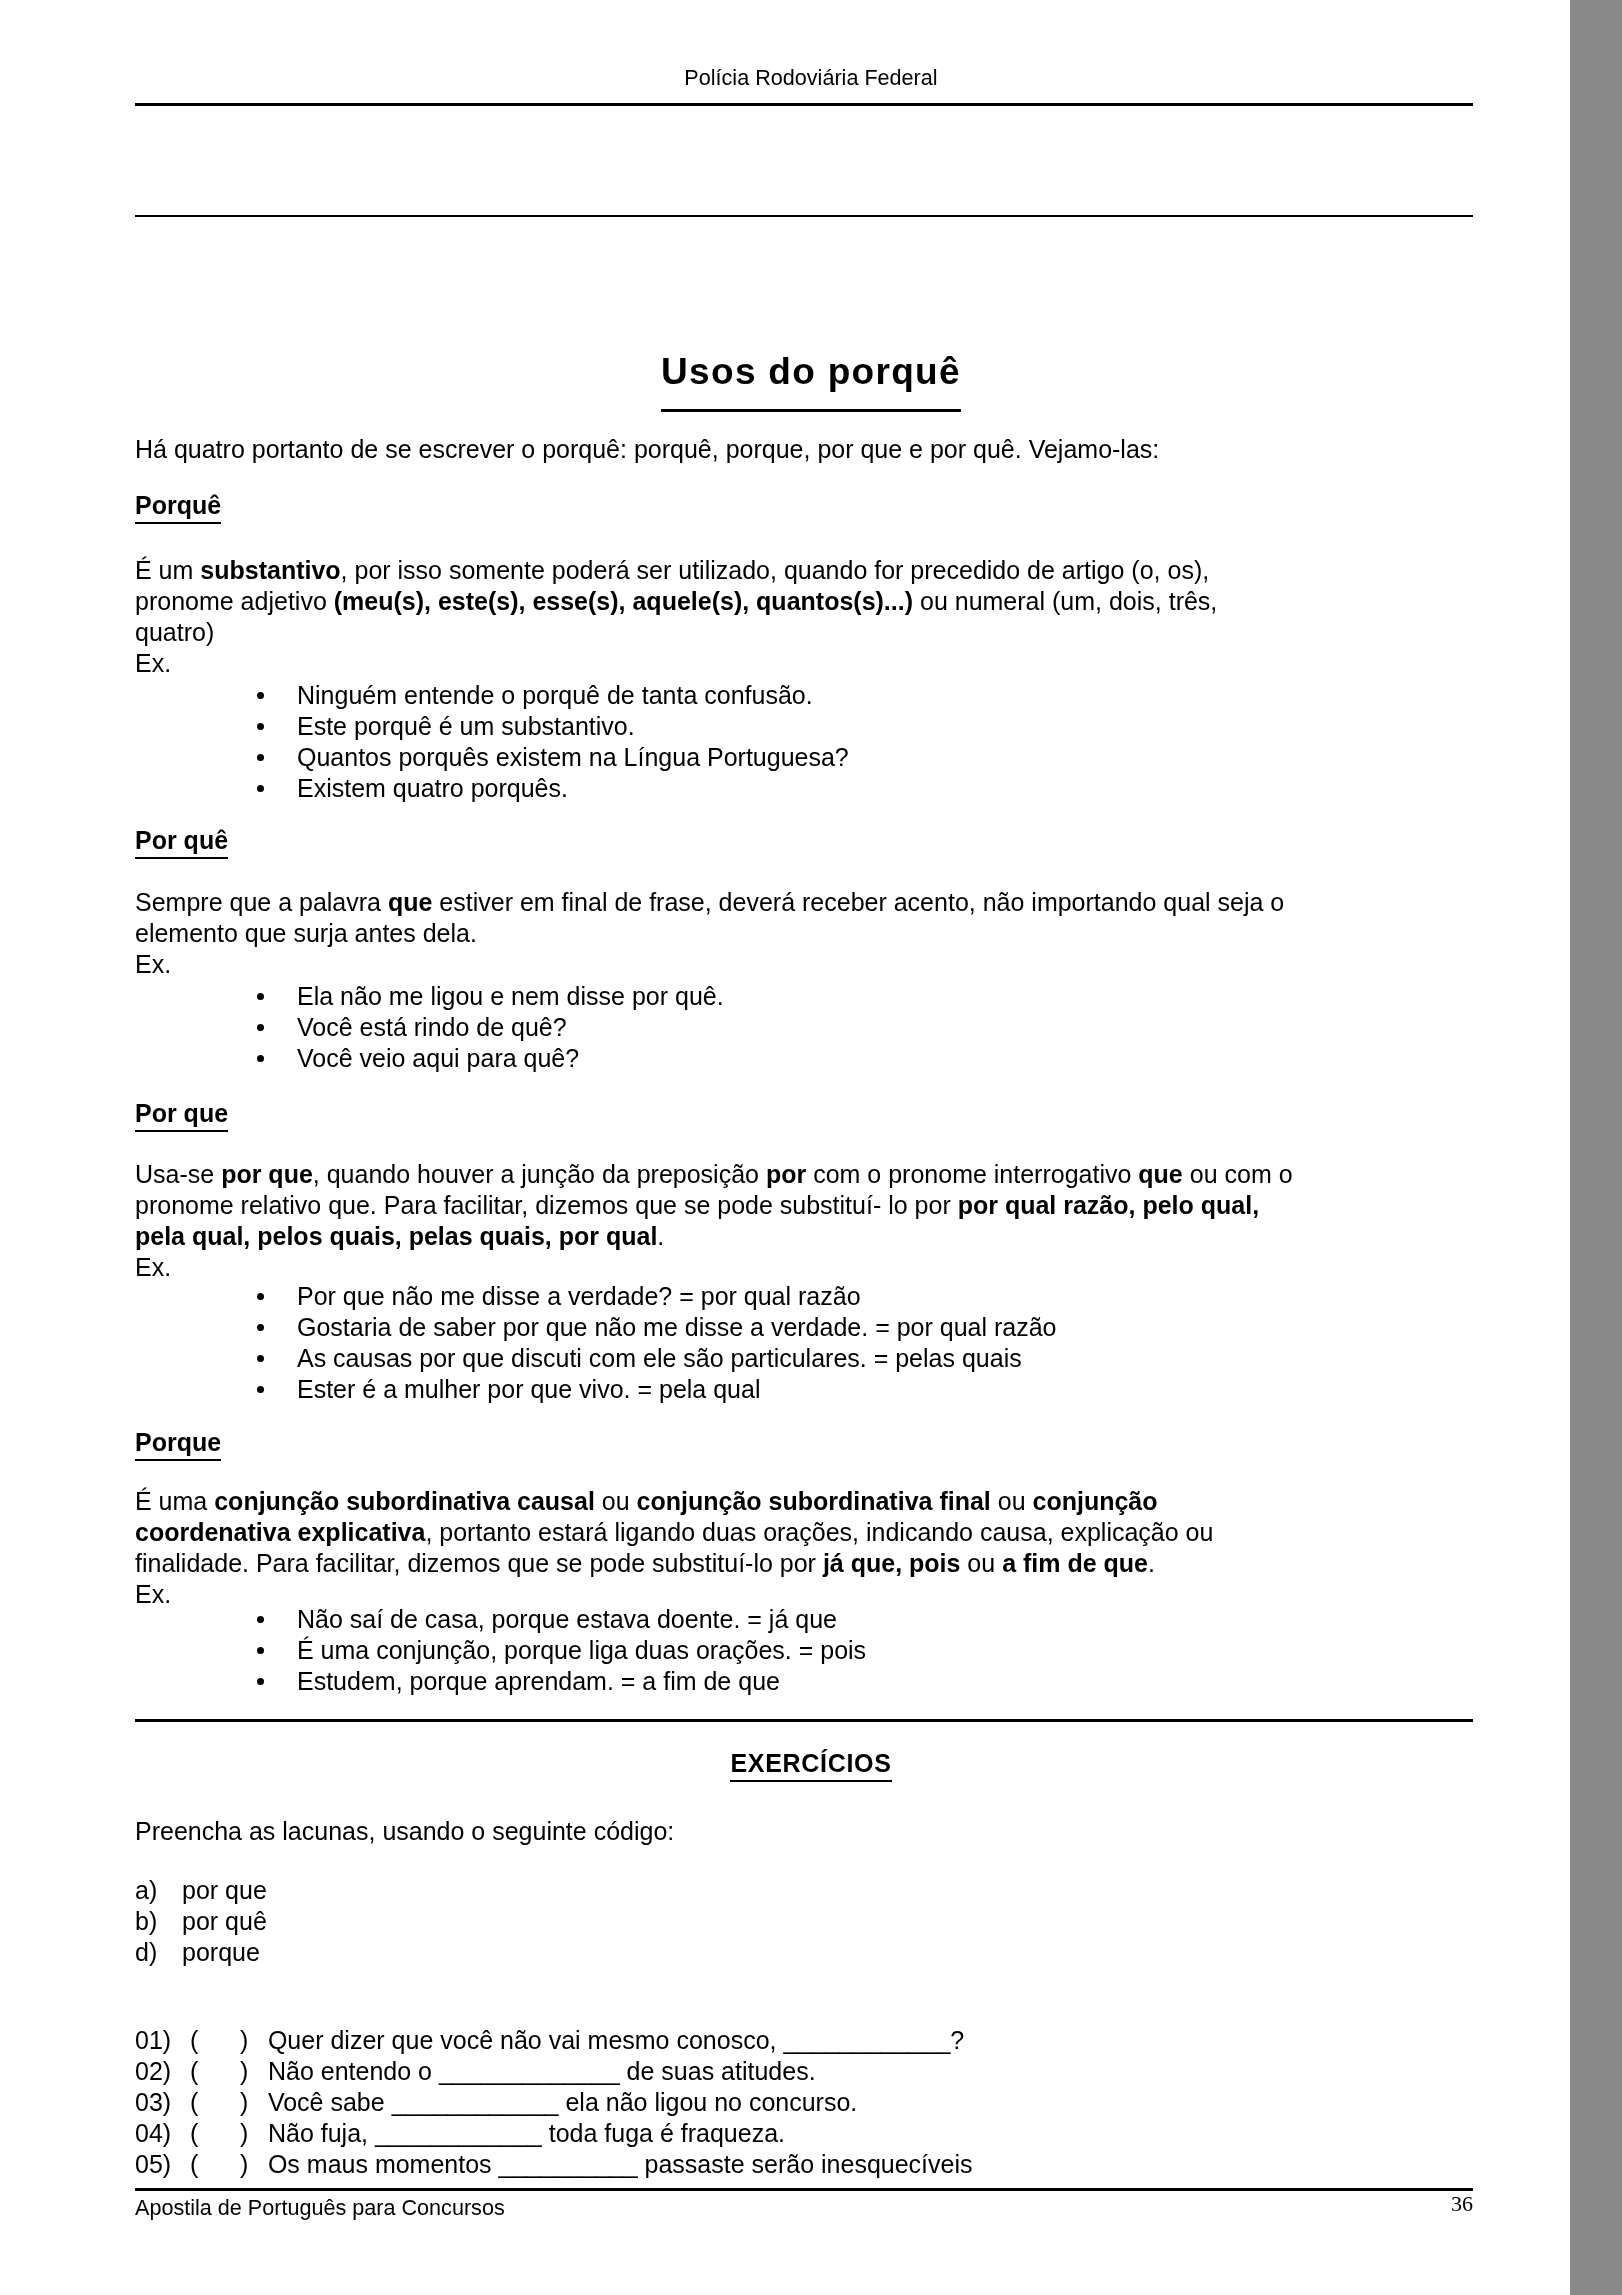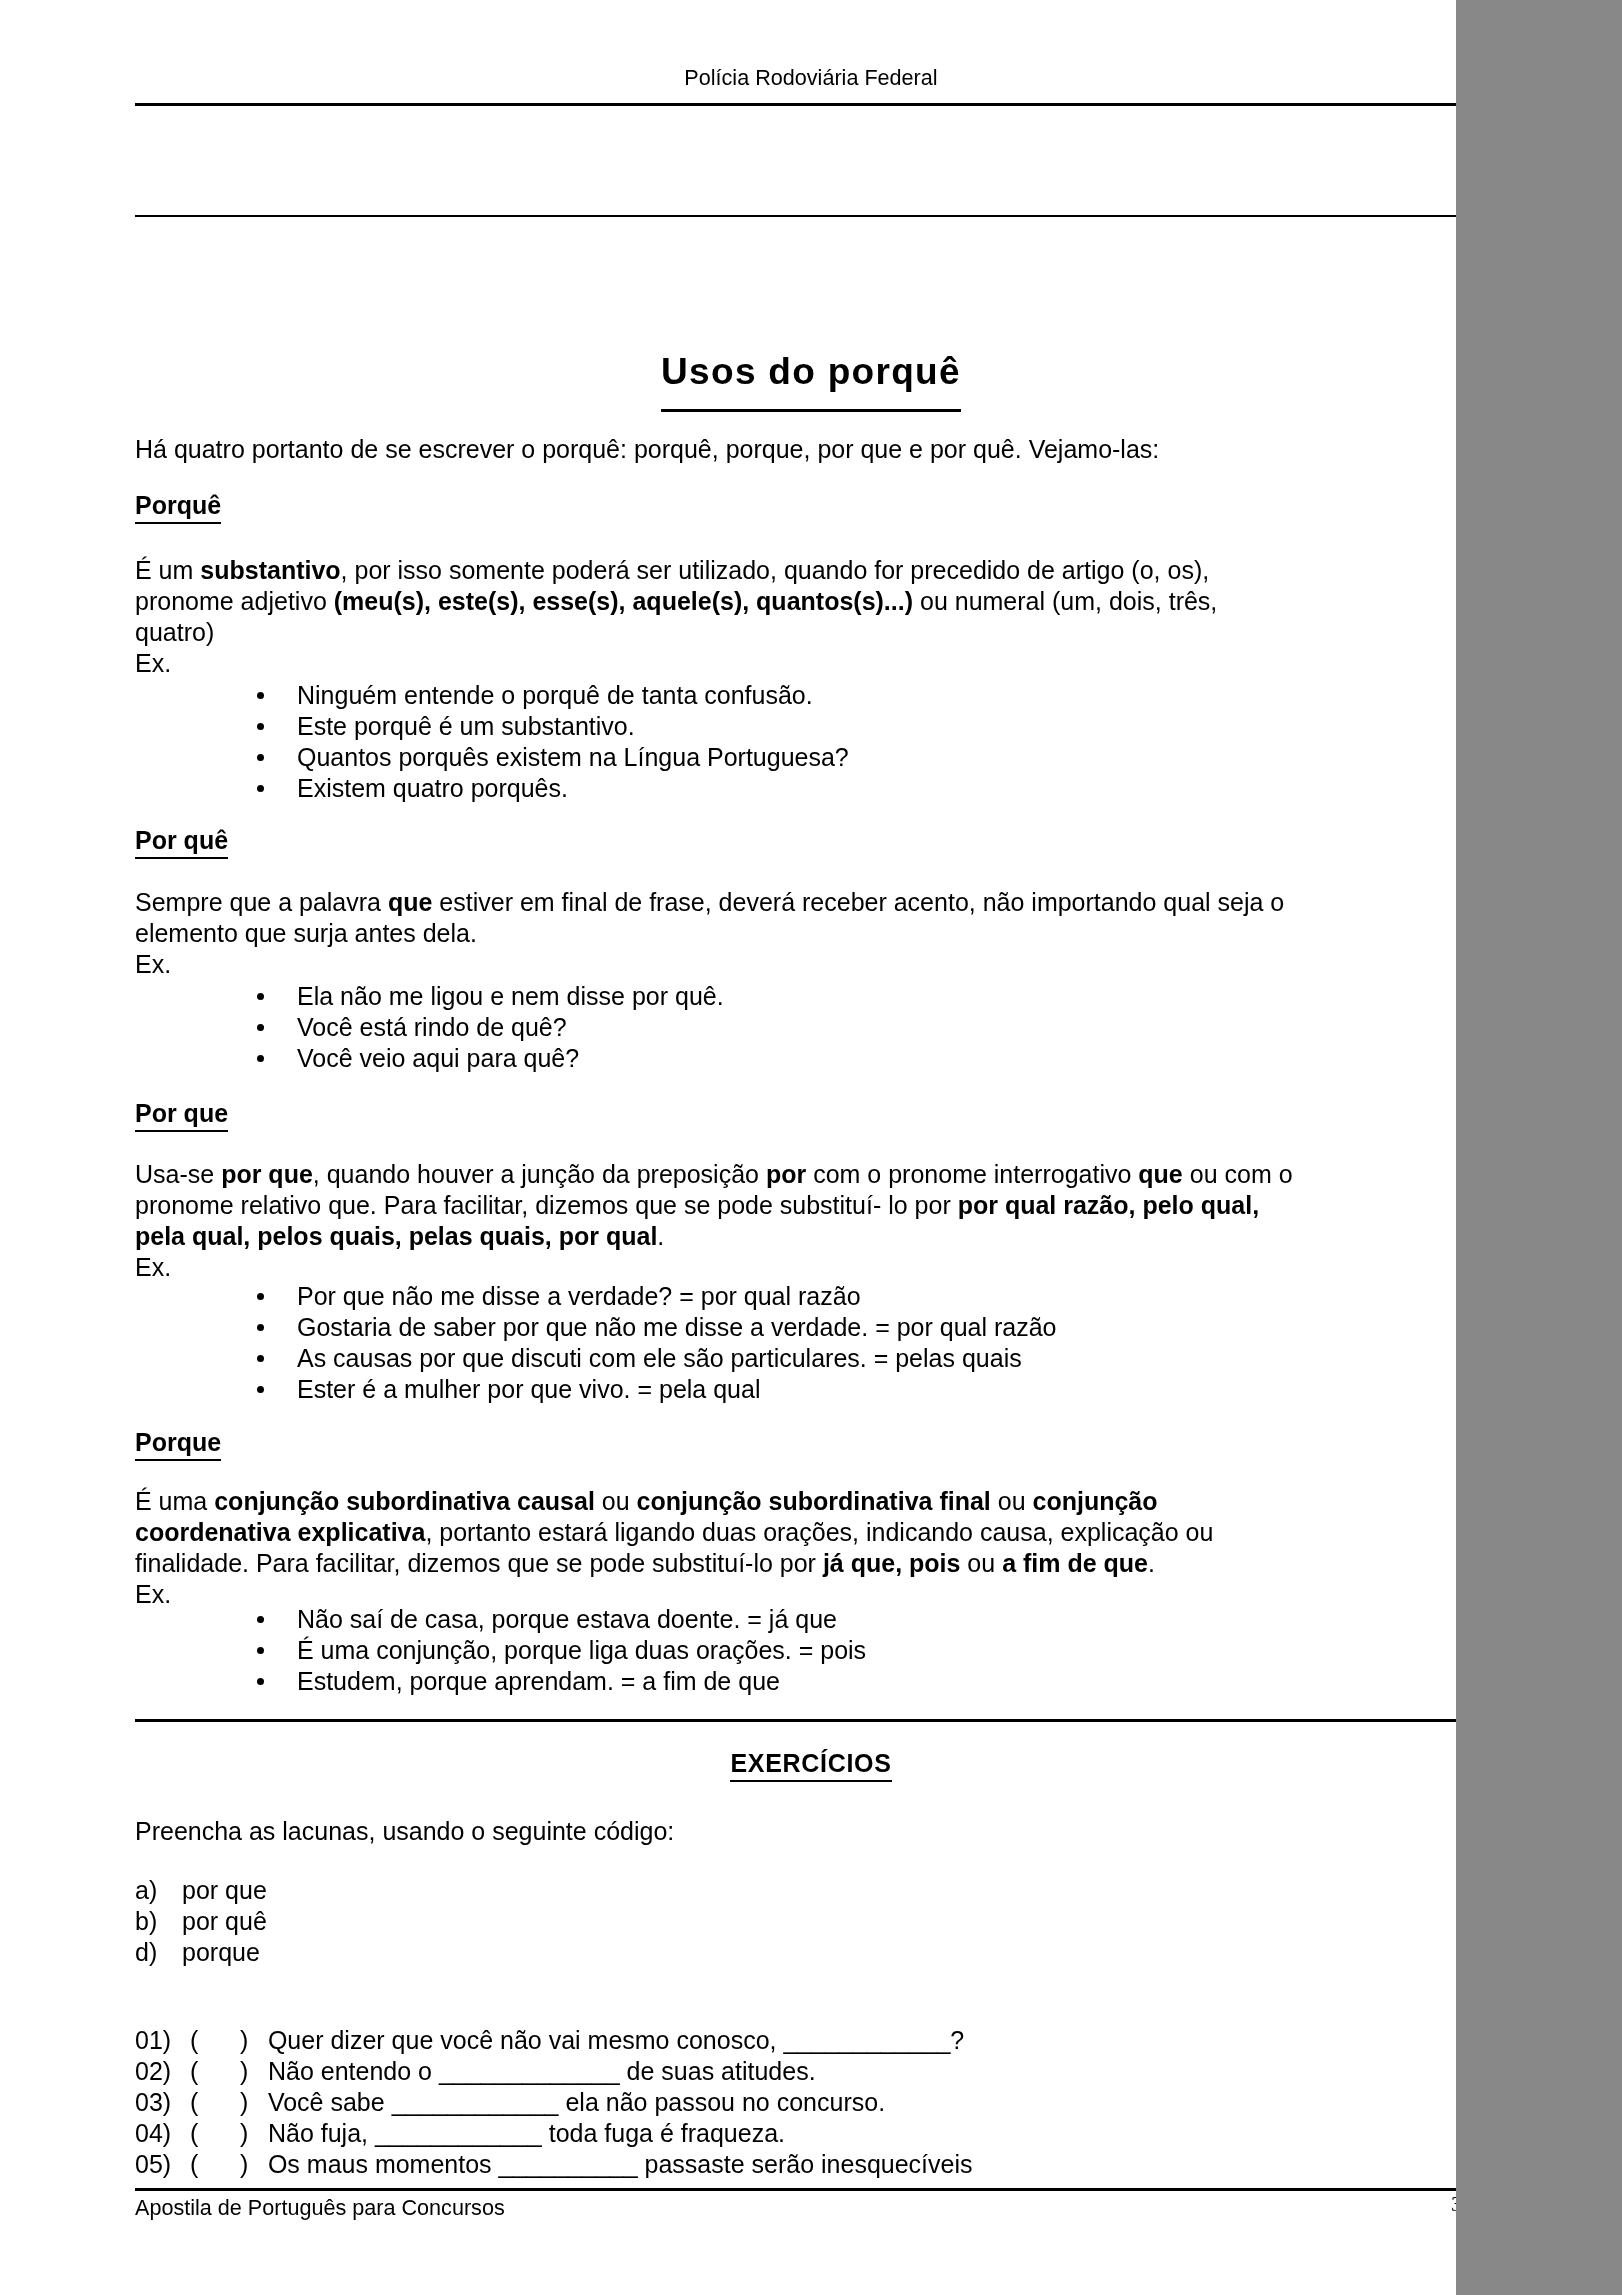--- a/index.html
+++ b/index.html
@@ -1,18 +1,18 @@
 <!DOCTYPE html>
 <html style="font-size:10.5px"><head>
 <meta charset="utf-8">
 <style>
   html,body{margin:0;padding:0;background:#888;}
   .page{
     position:relative;
-    width:1456px;height:2295px;
+    width:1570px;height:2295px;
     background:#ffffff;color:#000;
     font-family:"Liberation Sans", sans-serif;
     font-size:25px;
     overflow:hidden;
   }
   .abs{position:absolute;}
   .content-left{left:135px;width:1338px;}
   .centered{left:0;width:1622px;text-align:center;}
   .rule{position:absolute;left:135px;width:1338px;background:#000;}
   .hdr{font-size:21.6px;}
@@ -141,21 +141,21 @@
   </div>
 
   <div class="abs content-left" style="top:2025px">
     <div class="exq-row">
       <span class="ex-num">01)</span><span class="ex-paren">(      )</span><span>Quer dizer que você não vai mesmo conosco, ____________?</span>
     </div>
     <div class="exq-row">
       <span class="ex-num">02)</span><span class="ex-paren">(      )</span><span>Não entendo o _____________ de suas atitudes.</span>
     </div>
     <div class="exq-row">
-      <span class="ex-num">03)</span><span class="ex-paren">(      )</span><span>Você sabe ____________ ela não passou no concurso.</span>
+      <span class="ex-num">03)</span><span class="ex-paren">(      )</span><span>Você sabe ____________ ela não ligou no concurso.</span>
     </div>
     <div class="exq-row">
       <span class="ex-num">04)</span><span class="ex-paren">(      )</span><span>Não fuja, ____________ toda fuga é fraqueza.</span>
     </div>
     <div class="exq-row">
       <span class="ex-num">05)</span><span class="ex-paren">(      )</span><span>Os maus momentos __________ passaste serão inesquecíveis</span>
     </div>
   </div>
 
   <div class="rule" style="top:2188px;height:2.6px"></div>

